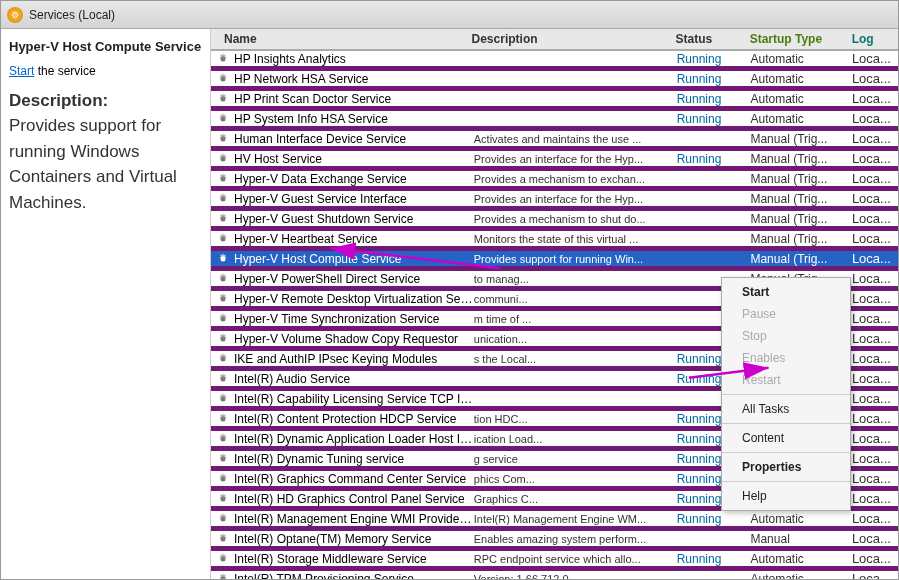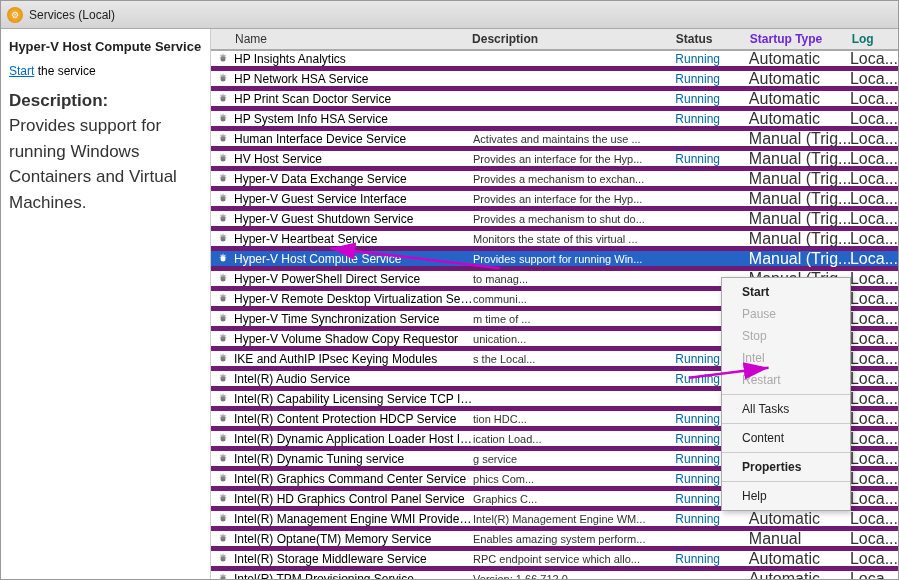--- a/index.html
+++ b/index.html
@@ -82,24 +82,24 @@
       position: relative;
     }
     .column-header {
       display: flex;
       background: #e8e8e8;
       border-bottom: 2px solid #aaa;
       padding: 3px 0;
       position: sticky;
       top: 0;
     }
-    .col-name { width: 280px; padding-left: 24px; font-weight: normal; color: #333; }
+    .col-name { width: 280px; padding-left: 13px; font-weight: bold; color: #333; }
     .col-desc { width: 220px; font-weight: bold; color: #333; }
     .col-status { width: 80px; font-weight: bold; color: #333; }
-    .col-startup { width: 110px; font-weight: bold; color: #6d28d9; }
+    .col-startup { width: 110px; font-weight: bold; color: #4d7c0f; }
     .col-log { width: 50px; font-weight: bold; color: #0f766e; }
     .services-list {
       flex: 1;
       overflow-y: auto;
       overflow-x: hidden;
     }
     .service-row {
       display: flex;
       align-items: center;
       height: 20px;
@@ -122,22 +122,22 @@
       min-width: 16px;
       margin-left: 4px;
       margin-right: 3px;
       display: flex;
       align-items: center;
       justify-content: center;
     }
     .col-name-val { width: 260px; white-space: nowrap; overflow: hidden; text-overflow: ellipsis; font-size: 12px; }
     .col-desc-val { width: 220px; white-space: nowrap; overflow: hidden; text-overflow: ellipsis; font-size: 11px; color: #333; }
     .col-status-val { width: 80px; font-size: 12px; color: #0369a1; }
-    .col-startup-val { width: 110px; font-size: 16px; color: #333; white-space: nowrap; overflow: hidden; }
-    .col-log-val { width: 50px; font-size: 16px; color: #333; }
+    .col-startup-val { width: 110px; font-size: 12px; color: #333; white-space: nowrap; overflow: hidden; }
+    .col-log-val { width: 50px; font-size: 13px; color: #333; }
     
     .context-menu {
       position: absolute;
       left: 510px;
       top: 248px;
       width: 130px;
       background: #f5f5f5;
       border: 1px solid #aaa;
       box-shadow: 2px 2px 6px rgba(0,0,0,0.25);
       z-index: 100;
@@ -551,21 +551,21 @@
             <span class="col-status-val"></span>
             <span class="col-startup-val">Automatic</span>
             <span class="col-log-val">Loca...</span>
           </div>
         </div>
 
       <div class="context-menu">
         <div class="ctx-item bold">Start</div>
         <div class="ctx-item disabled">Pause</div>
         <div class="ctx-item disabled">Stop</div>
-        <div class="ctx-item disabled">Intel</div>
+        <div class="ctx-item disabled">Enables</div>
         <div class="ctx-item disabled">Restart</div>
         <hr class="ctx-separator">
         <div class="ctx-item">All Tasks</div>
         <hr class="ctx-separator">
         <div class="ctx-item">Content</div>
         <hr class="ctx-separator">
         <div class="ctx-item bold">Properties</div>
         <hr class="ctx-separator">
         <div class="ctx-item">Help</div>
       </div>

